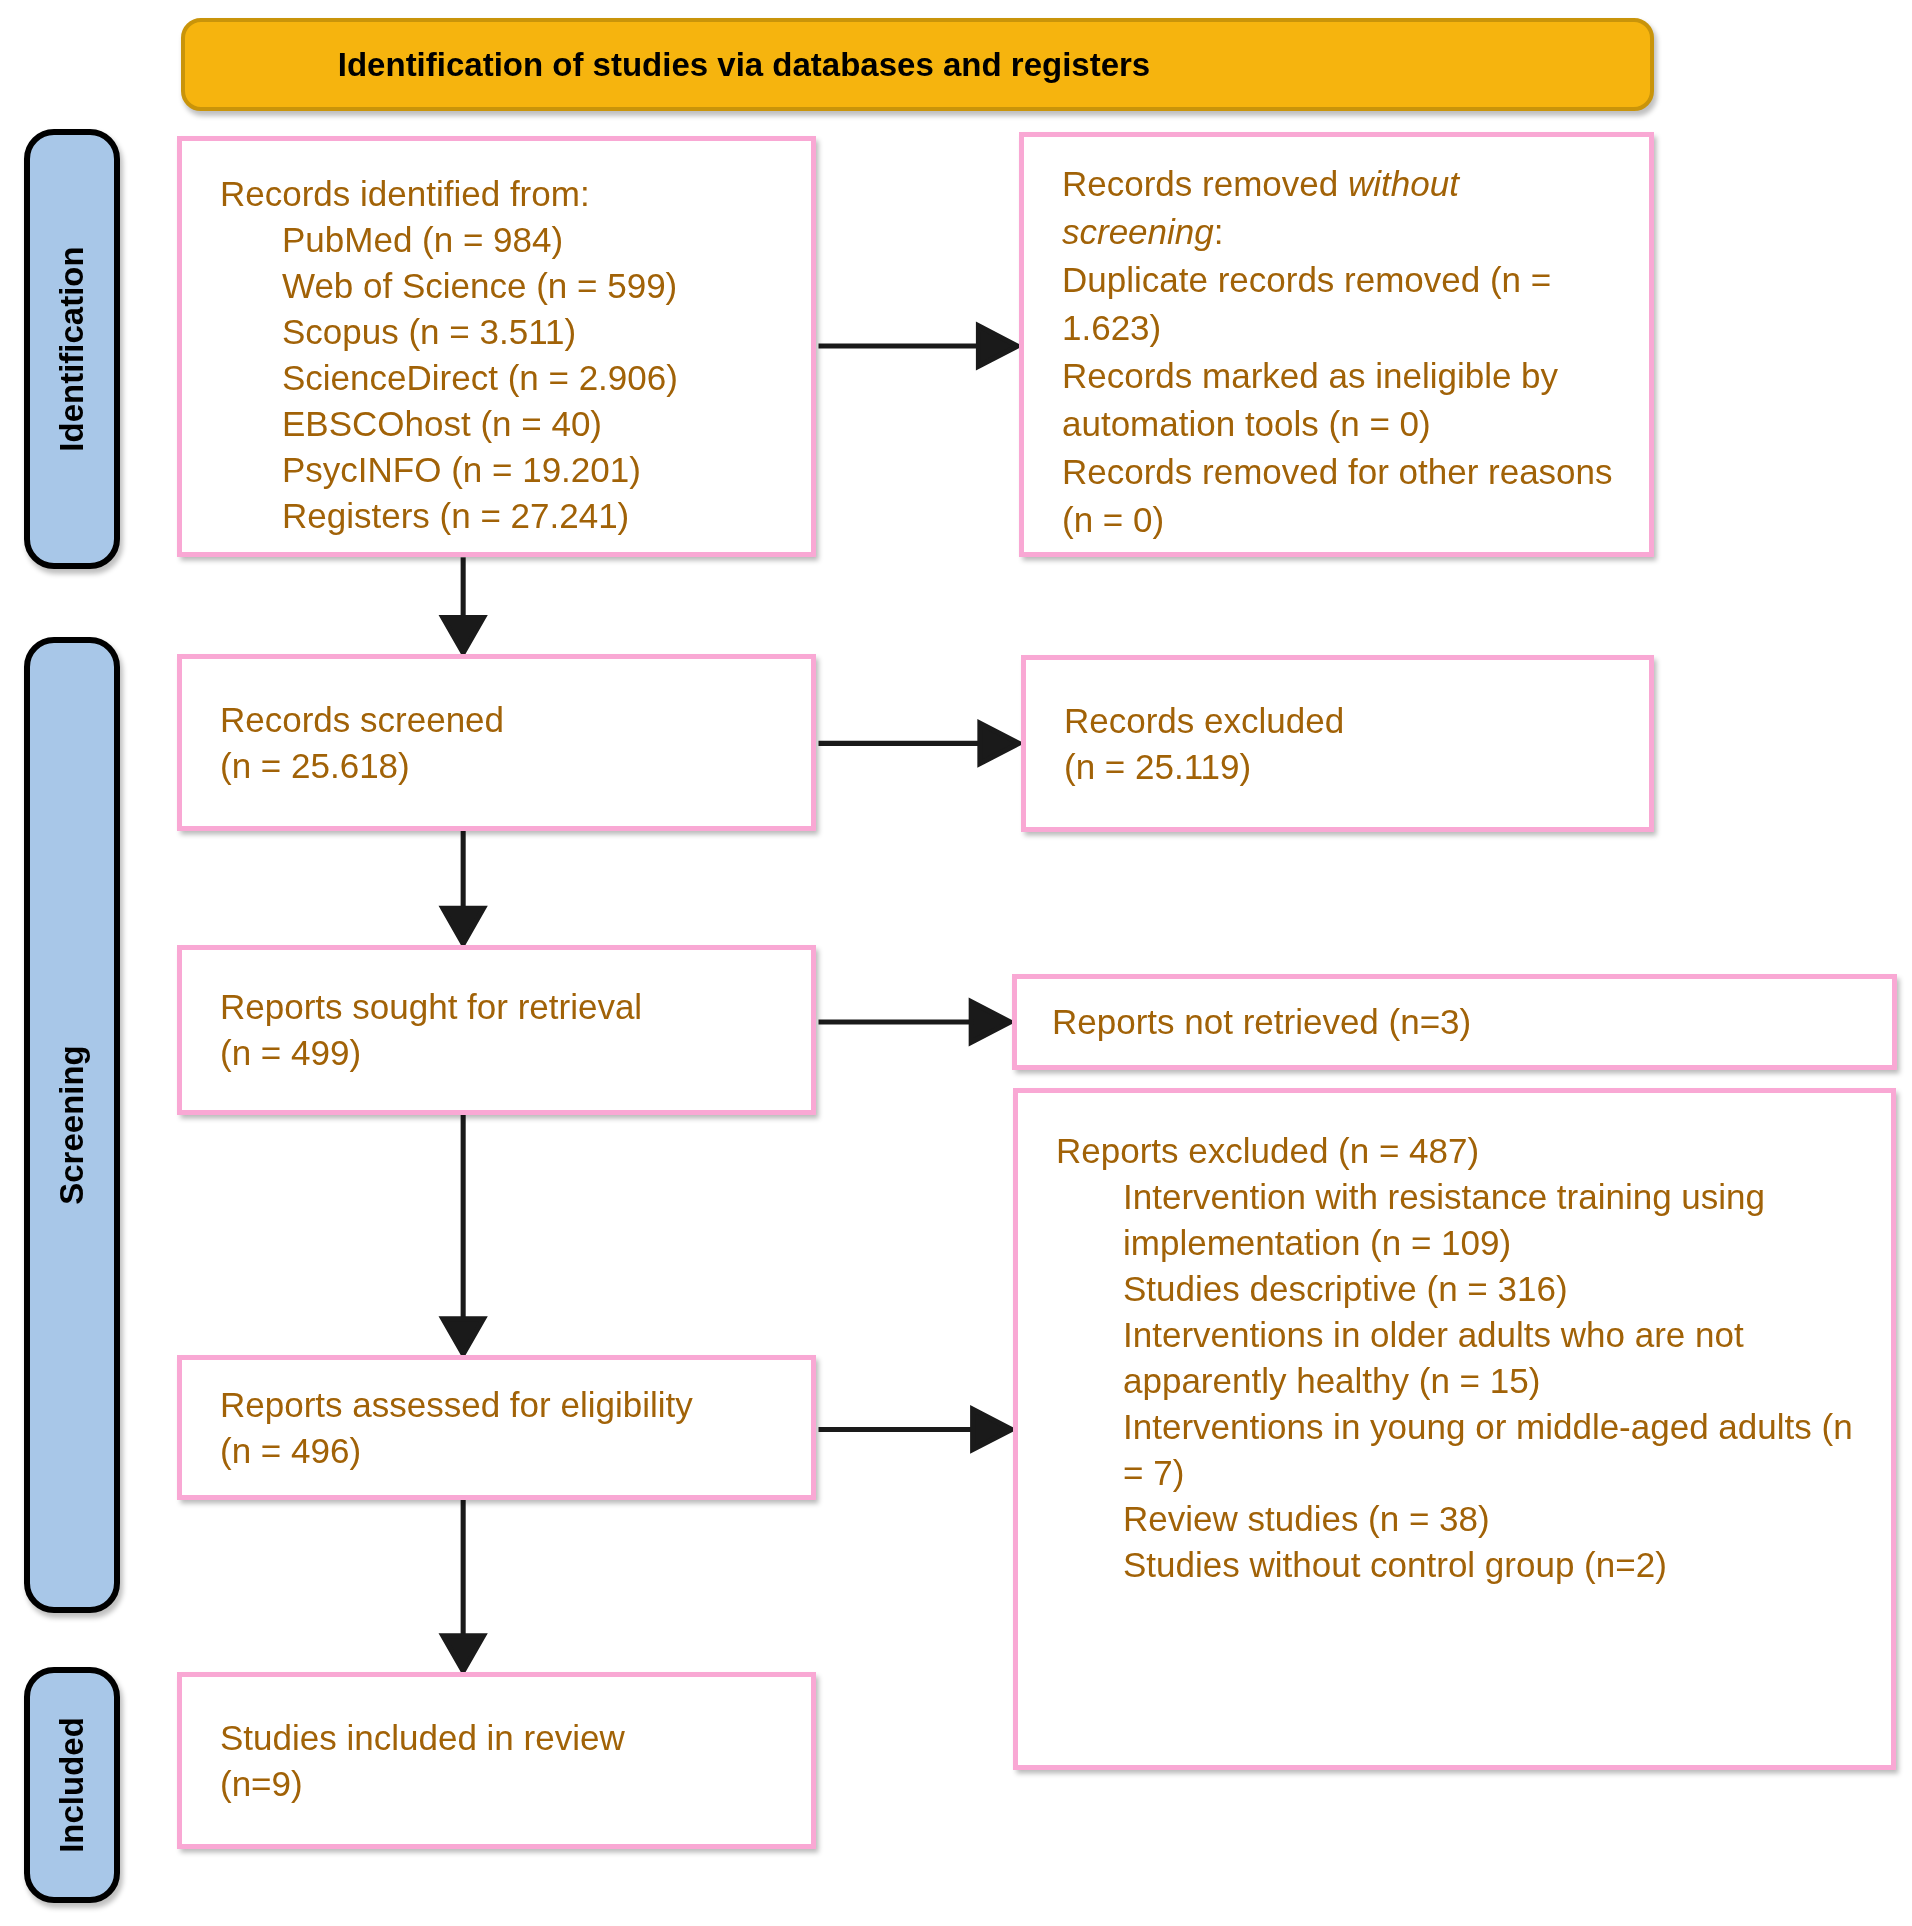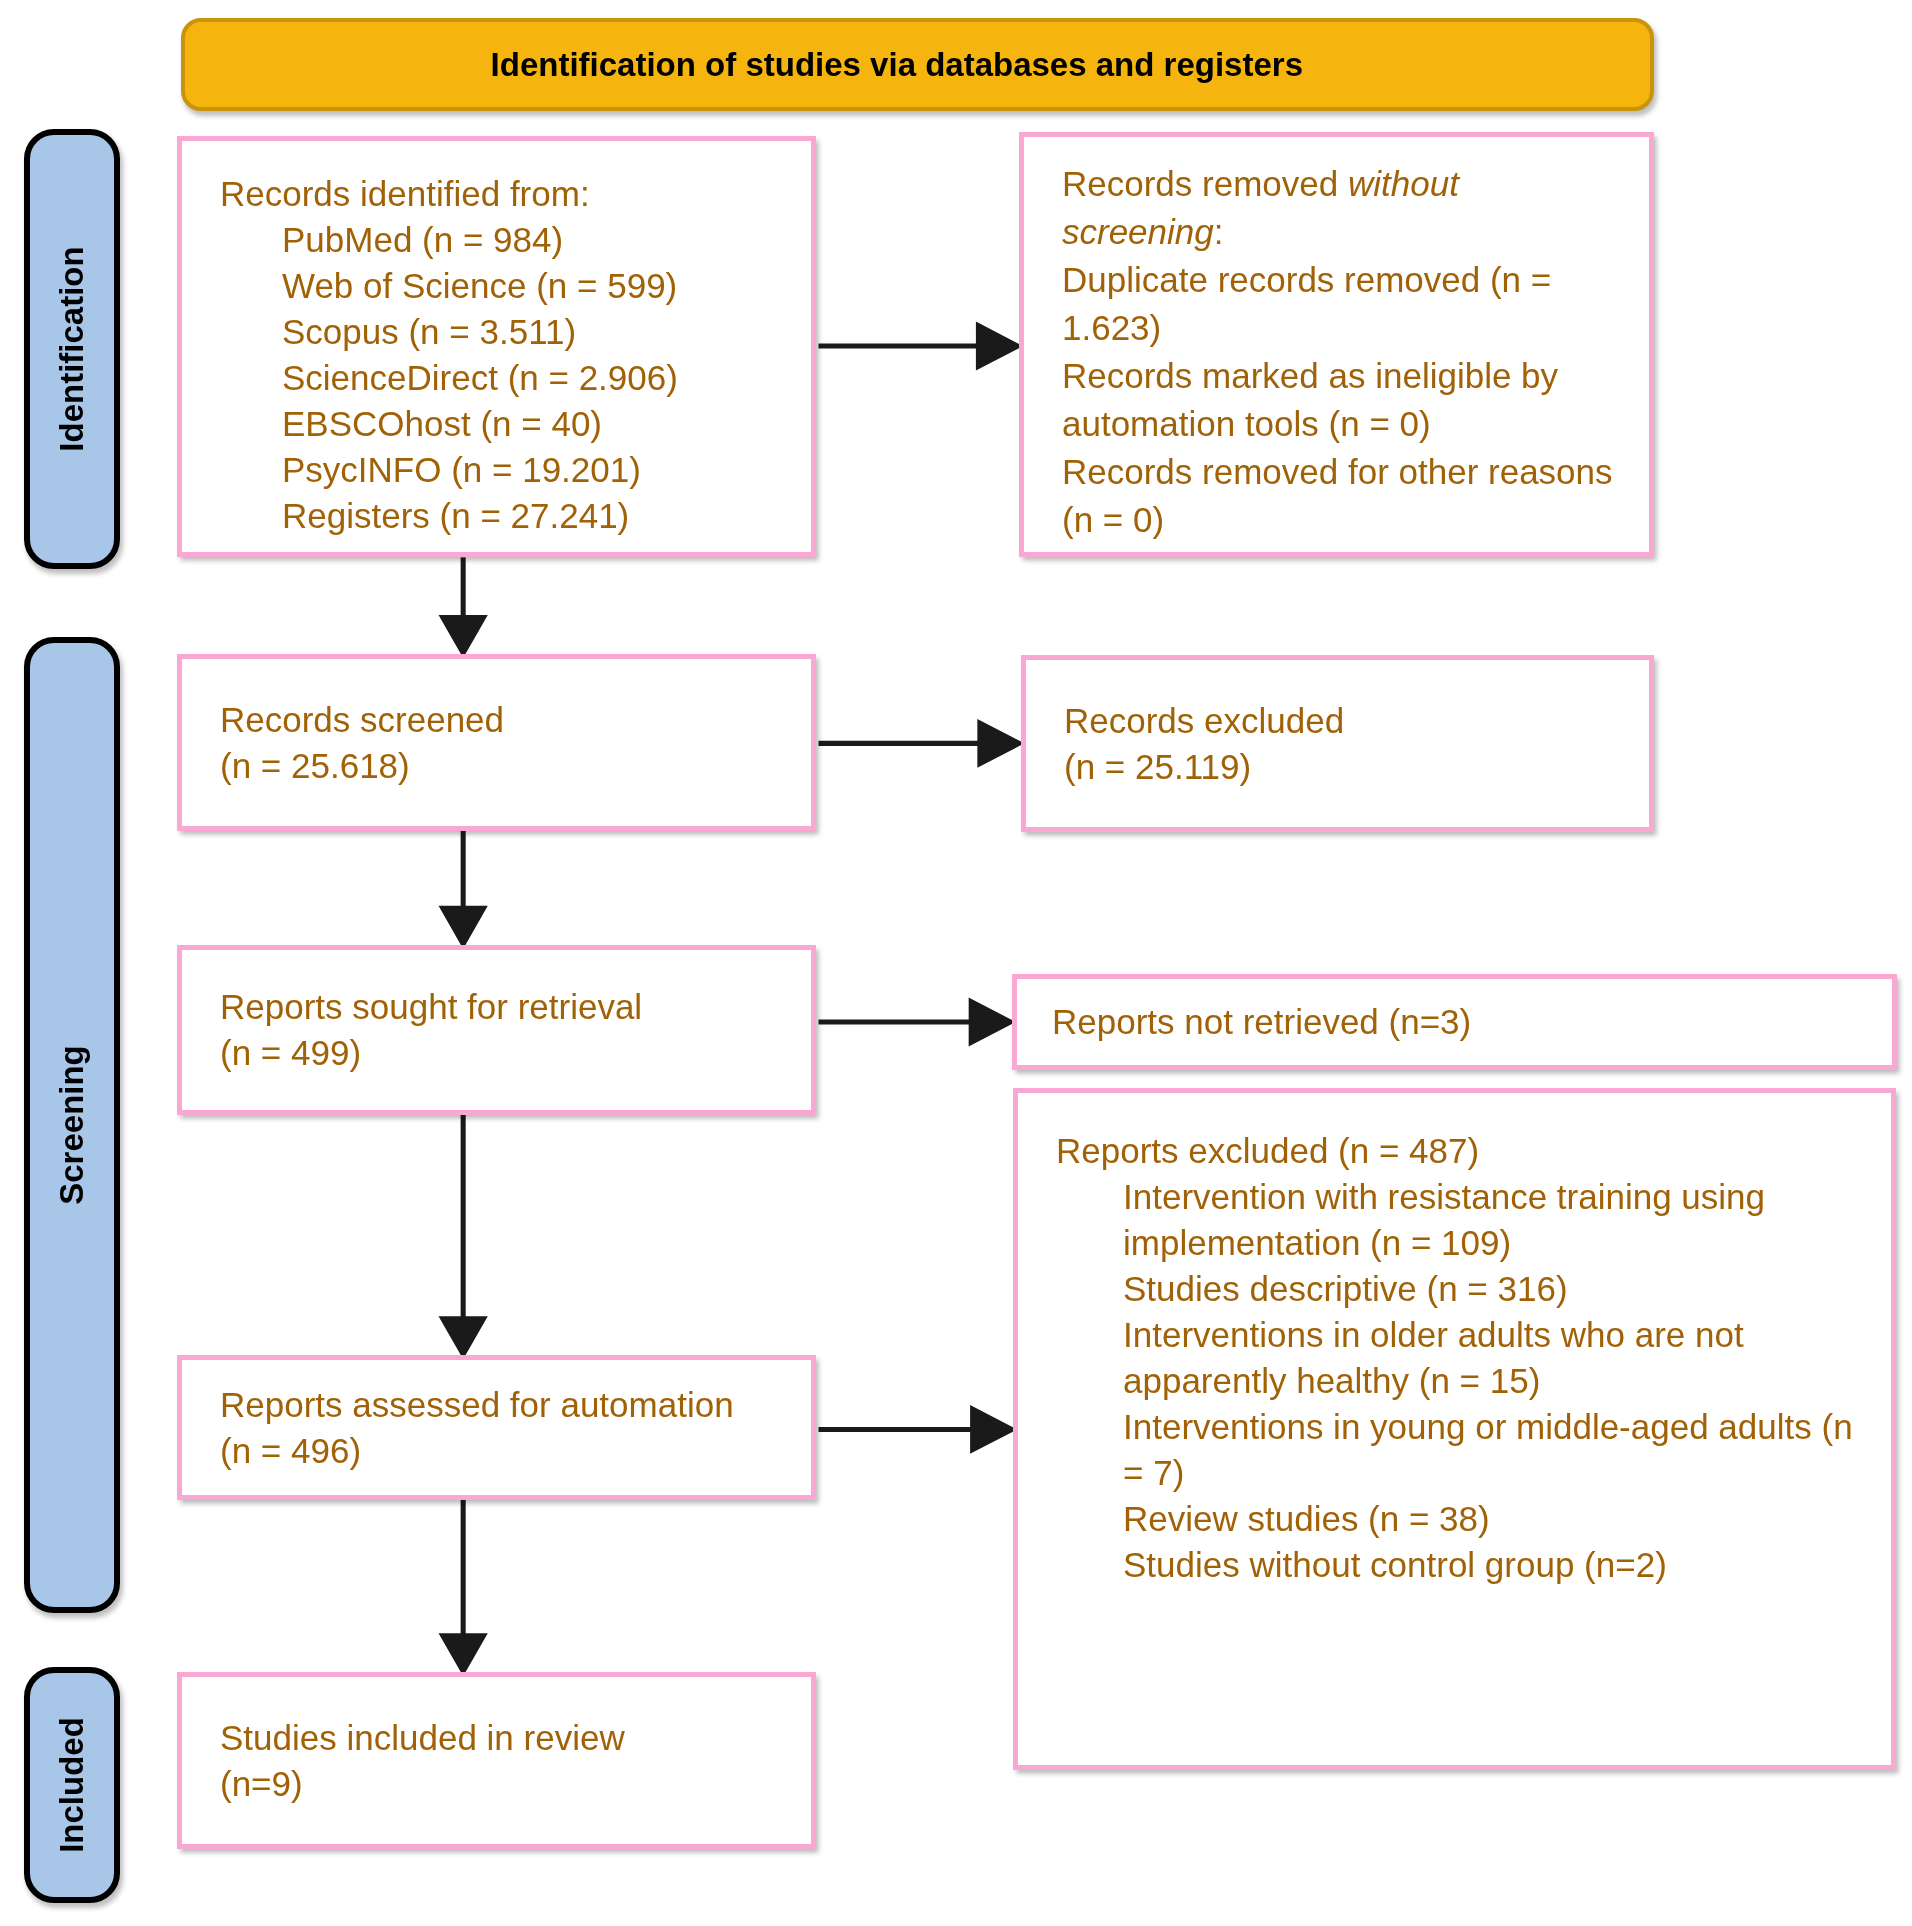--- a/index.html
+++ b/index.html
@@ -7,21 +7,21 @@
     position:relative;
     width:1912px;height:1926px;
     background:#ffffff;
     font-family:"Liberation Sans","DejaVu Sans",sans-serif;
     color:#111;
   }
   
   .banner{
     position:absolute;left:181px;top:18px;width:1473px;height:93px;
     background:#F6B40E;border:4.3px solid #C9940A;border-radius:20px;
-    box-sizing:border-box;display:flex;align-items:center;justify-content:flex-end;
+    box-sizing:border-box;display:flex;align-items:center;justify-content:center;
     padding-right:347px;
     box-shadow:2.9px 4.3px 5.8px rgba(0,0,0,0.25);
   }
   .banner span{font-size:33px;font-weight:bold;color:#000;}
   
   .stage{
     position:absolute;left:24px;width:96px;
     background:#A8C7E8;border:6.5px solid #000;border-radius:30px;
     box-sizing:border-box;display:flex;align-items:center;justify-content:center;
     box-shadow:2.9px 4.3px 5.8px rgba(0,0,0,0.25);
@@ -144,21 +144,21 @@
     <div>Reports excluded (n = 487)</div>
     <div class="indent">Intervention with resistance training using implementation (n = 109)</div>
     <div class="indent">Studies descriptive (n = 316)</div>
     <div class="indent">Interventions in older adults who are not apparently healthy (n = 15)</div>
     <div class="indent">Interventions in young or middle-aged adults (n = 7)</div>
     <div class="indent">Review studies (n = 38)</div>
     <div class="indent">Studies without control group (n=2)</div>
   </div>
 
   <div class="box center-v" id="box-assessed">
-    <div>Reports assessed for automation</div>
+    <div>Reports assessed for eligibility</div>
     <div>(n = 496)</div>
   </div>
 
   <div class="box center-v" id="box-included">
     <div>Studies included in review</div>
     <div>(n=9)</div>
   </div>
 
 </div>
 

